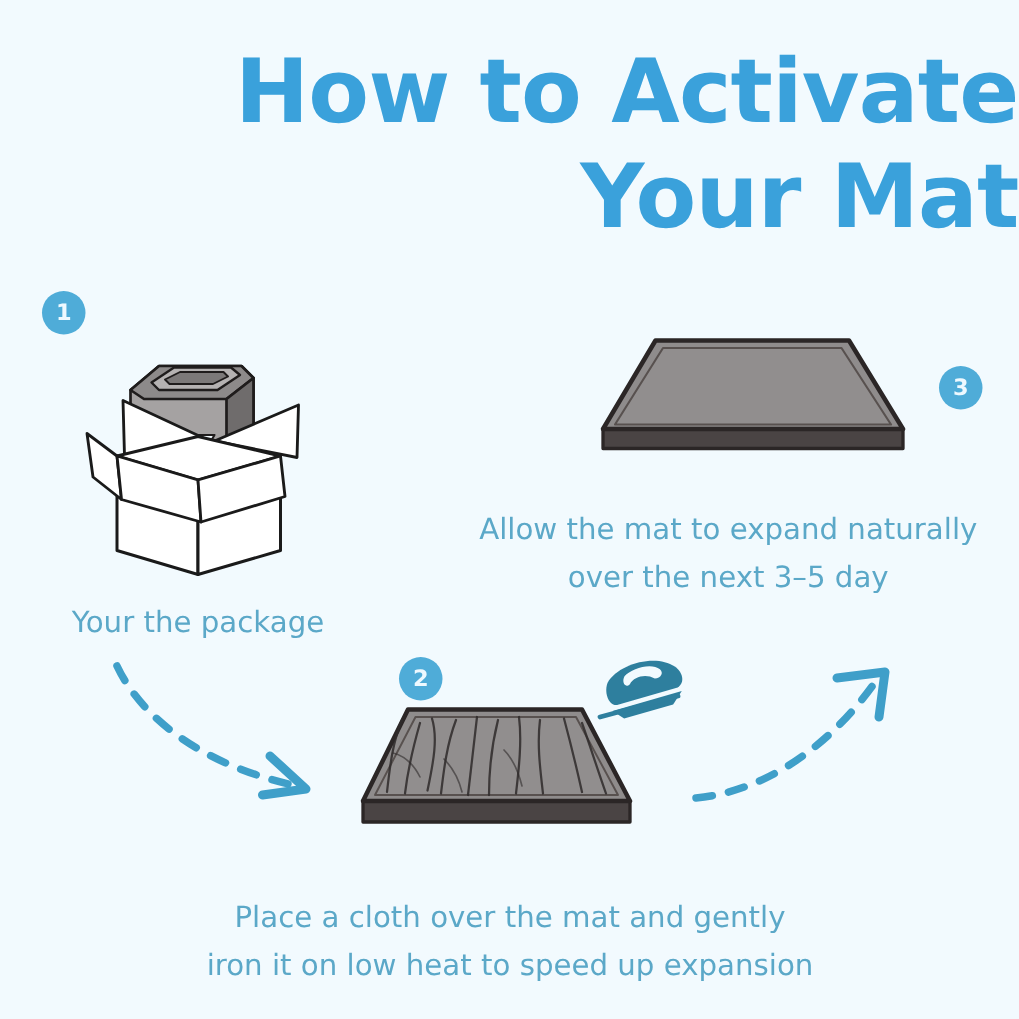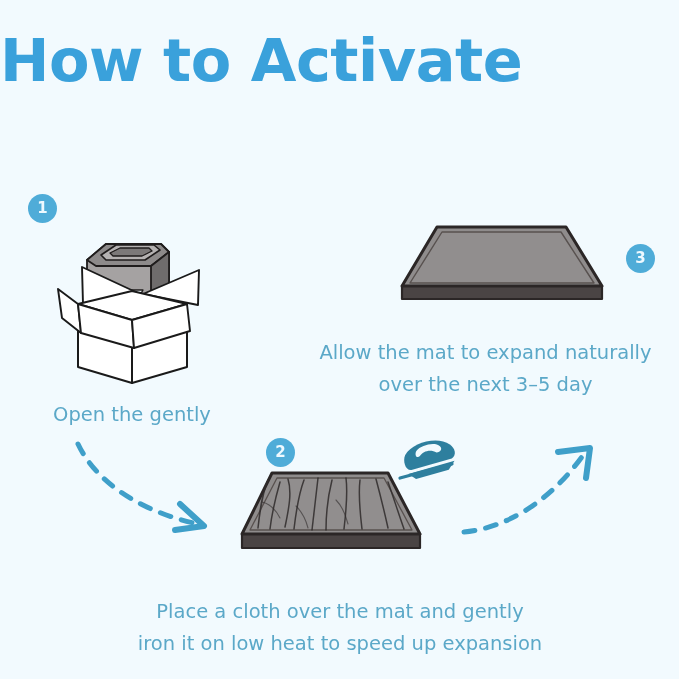--- a/index.html
+++ b/index.html
@@ -19,21 +19,21 @@
     height: 679px;
     background: #f2fafe;
   }
 
   
   .title-block {
     position: absolute;
     top: 26px;
     left: 0;
     width: 679px;
-    text-align: left;
+    text-align: right;
     line-height: 1.18;
   }
   .title-line {
     font-family: "DejaVu Sans", sans-serif;
     font-weight: bold;
     font-size: 59px;
     letter-spacing: -0.5px;
     color: #3aa1db;
     display: block;
   }
@@ -95,20 +95,21 @@
   #arrow-left { left: 72px;  top: 438px; }
   #arrow-right{ left: 458px; top: 436px; }
 </style>
 </head>
 <body>
 
 <div id="infographic">
 
   <div class="title-block">
     <span class="title-line">How to Activate</span>
+    <span class="title-line">Your Mat</span>
   </div>
 
   <div class="badge" id="badge-1">
     <span>1</span>
   </div>
 
   <div class="art" id="art-box">
     <svg width="172" height="164" viewBox="0 0 172 164" xmlns="http://www.w3.org/2000/svg">
 
       <g>
@@ -128,21 +129,21 @@
       <path d="M30 82 L30 145 L84 161 L84 98 Z" fill="#ffffff" stroke="#1a1a1a" stroke-width="2" stroke-linejoin="round"></path>
       <path d="M84 98 L84 161 L139 145 L139 82 Z" fill="#ffffff" stroke="#1a1a1a" stroke-width="2" stroke-linejoin="round"></path>
 
       <path d="M30 82 L84 98 L139 82 L84 69 Z" fill="#ffffff" stroke="#1a1a1a" stroke-width="2" stroke-linejoin="round"></path>
       <path d="M10 67 L30 82 L33 111 L14 96 Z" fill="#ffffff" stroke="#1a1a1a" stroke-width="1.9" stroke-linejoin="round"></path>
       <path d="M30 82 L84 98 L86 126 L33 111 Z" fill="#ffffff" stroke="#1a1a1a" stroke-width="1.9" stroke-linejoin="round"></path>
       <path d="M139 82 L84 98 L86 126 L142 109 Z" fill="#ffffff" stroke="#1a1a1a" stroke-width="1.9" stroke-linejoin="round"></path>
     </svg>
   </div>
 
-  <div class="caption" id="caption-1">Open the gently</div>
+  <div class="caption" id="caption-1">Your the package</div>
 
   <div class="badge" id="badge-3">
     <span>3</span>
   </div>
 
   <div class="art" id="art-mat3">
     <svg width="212" height="92" viewBox="0 0 212 92" xmlns="http://www.w3.org/2000/svg">
 
       <path d="M6 66 L206 66 L206 79 L6 79 Z" fill="#4a4444" stroke="#2b2626" stroke-width="2.2" stroke-linejoin="round"></path>
 

